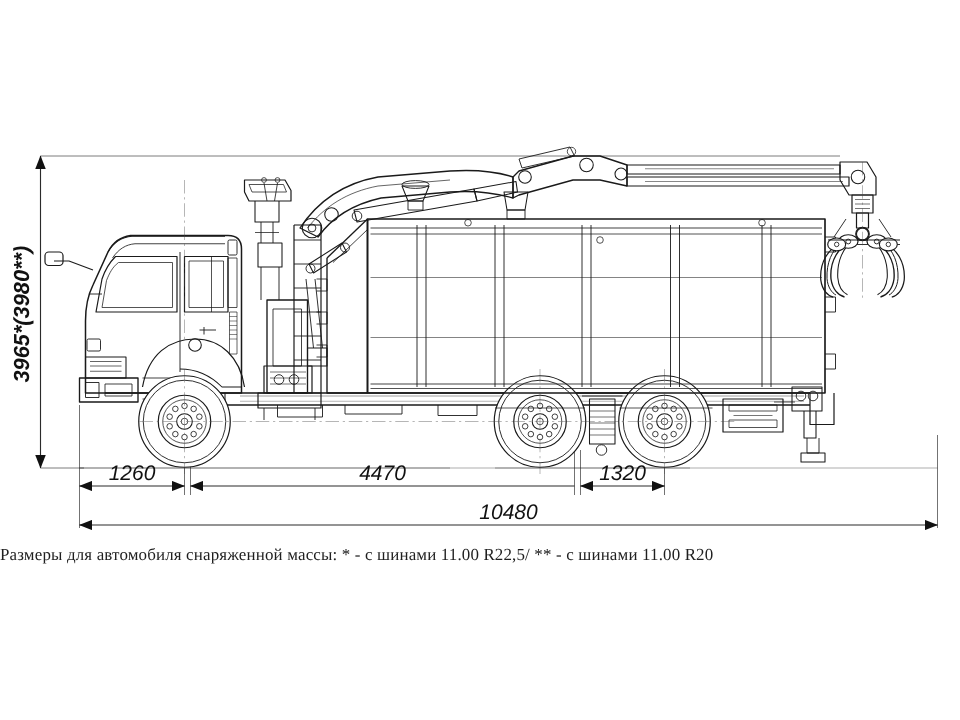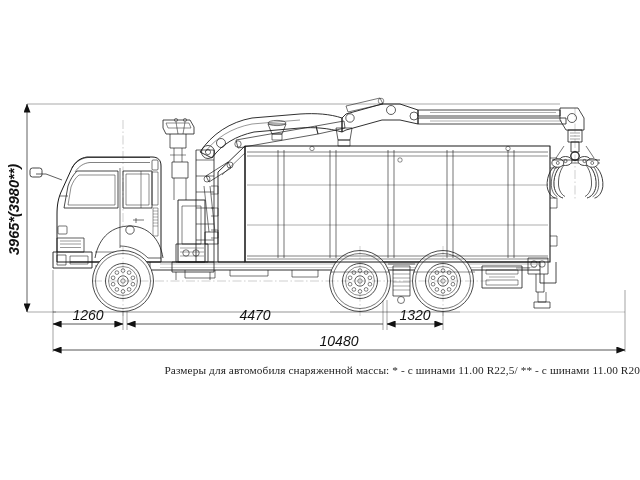--- a/index.html
+++ b/index.html
@@ -1,20 +1,20 @@
 <!DOCTYPE html>
 <html><head>
 <meta charset="utf-8">
 <style>
   html,body{margin:0;padding:0;background:#ffffff;}
   body{width:640px;height:480px;position:relative;overflow:hidden;
        font-family:"Liberation Serif", serif;color:#1a1a1a;}
   #stage{position:absolute;left:0;top:0;width:640px;height:480px;background:#fff;}
   svg.draw{position:absolute;left:0;top:0;width:640px;height:480px;}
-  .cap{position:absolute;left:0;top:364px;width:640px;text-align:right;
+  .cap{position:absolute;left:0;top:364px;width:640px;text-align:left;
        font-family:"Liberation Serif", serif;font-size:11.3px;letter-spacing:.1px;
        color:#1f1f1f;white-space:nowrap;}
   .dimtxt{font-family:"Liberation Sans", sans-serif;font-style:italic;font-size:14px;fill:#111;}
   .vtxt{font-family:"Liberation Sans", sans-serif;font-style:italic;font-weight:700;font-size:14.5px;fill:#111;}
 </style>
 </head>
 <body>
 
 <div id="stage">
 

